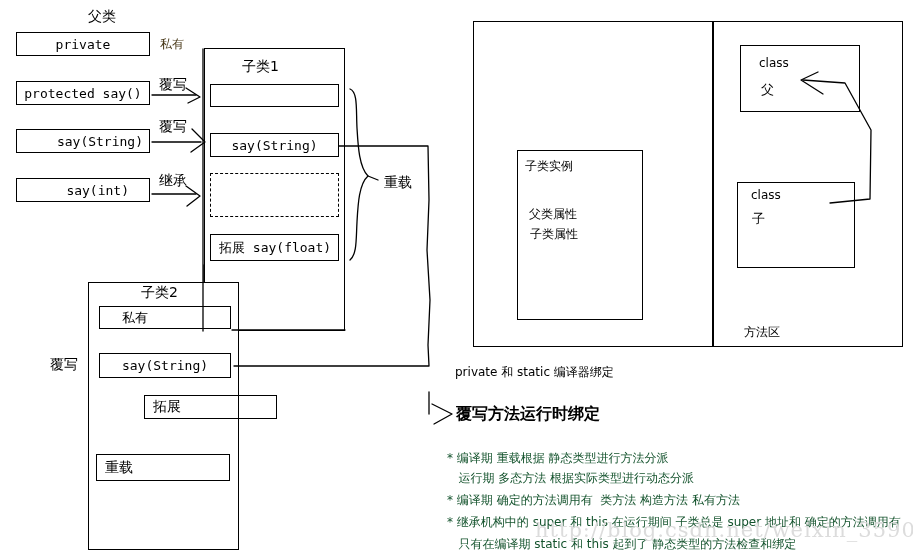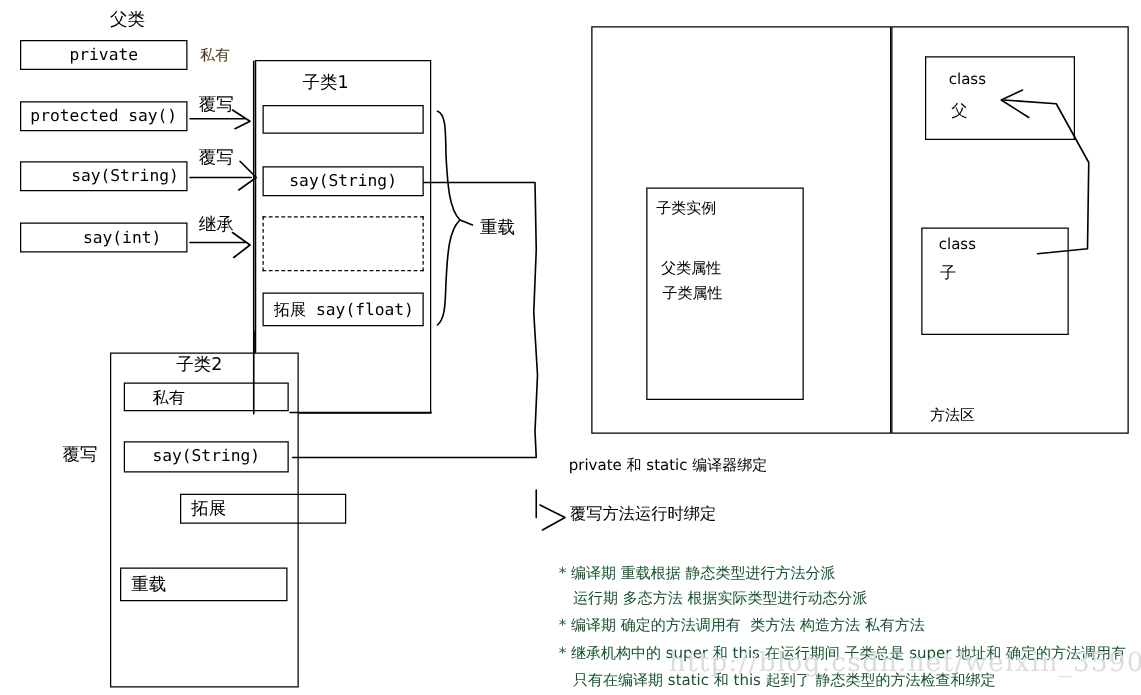--- a/index.html
+++ b/index.html
@@ -136,21 +136,21 @@
   <div class="lbl han" style="left:761px; top:83px; font-size:13px;">父</div>
 
   <div class="node boxed" style="left:737px; top:182px; width:118px; height:86px;"></div>
   <div class="lbl" style="left:751px; top:189px; font-size:12px;">class</div>
   <div class="lbl han" style="left:752px; top:212px; font-size:13px;">子</div>
 
   <div class="lbl han" style="left:744px; top:326px; font-size:12px;">方法区</div>
 
   <div class="lbl han" style="left:455px; top:366px; font-size:12px;">private 和 static 编译器绑定</div>
 
-  <div class="lbl han" style="left:456px; top:405px; font-size:13px;">覆写方法运行时绑定</div>
+  <div class="lbl han" style="left:456px; top:405px; font-size:16px;font-weight:bold;">覆写方法运行时绑定</div>
 
   <div class="notes han" style="left:447px; top:448px; font-size:12px;">* 编译期 重载根据 静态类型进行方法分派</div>
   <div class="notes han" style="left:447px; top:468px; font-size:12px;">   运行期 多态方法 根据实际类型进行动态分派</div>
   <div class="notes han" style="left:447px; top:490px; font-size:12px;">* 编译期 确定的方法调用有  类方法 构造方法 私有方法</div>
   <div class="notes han" style="left:447px; top:512px; font-size:12px;">* 继承机构中的 super 和 this 在运行期间 子类总是 super 地址和 确定的方法调用有</div>
   <div class="notes han" style="left:447px; top:534px; font-size:12px;">   只有在编译期 static 和 this 起到了 静态类型的方法检查和绑定</div>
 
   <div class="wm" style="left:535px; top:518px; font-size:21px;">http://blog.csdn.net/weixin_35908652</div>
 
   <svg class="overlay" viewBox="0 0 913 556" xmlns="http://www.w3.org/2000/svg">

